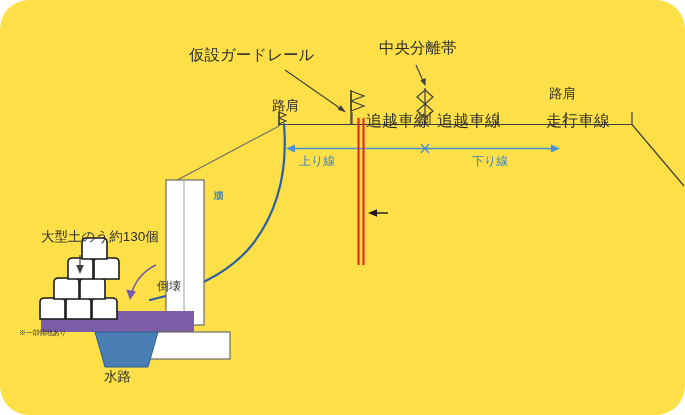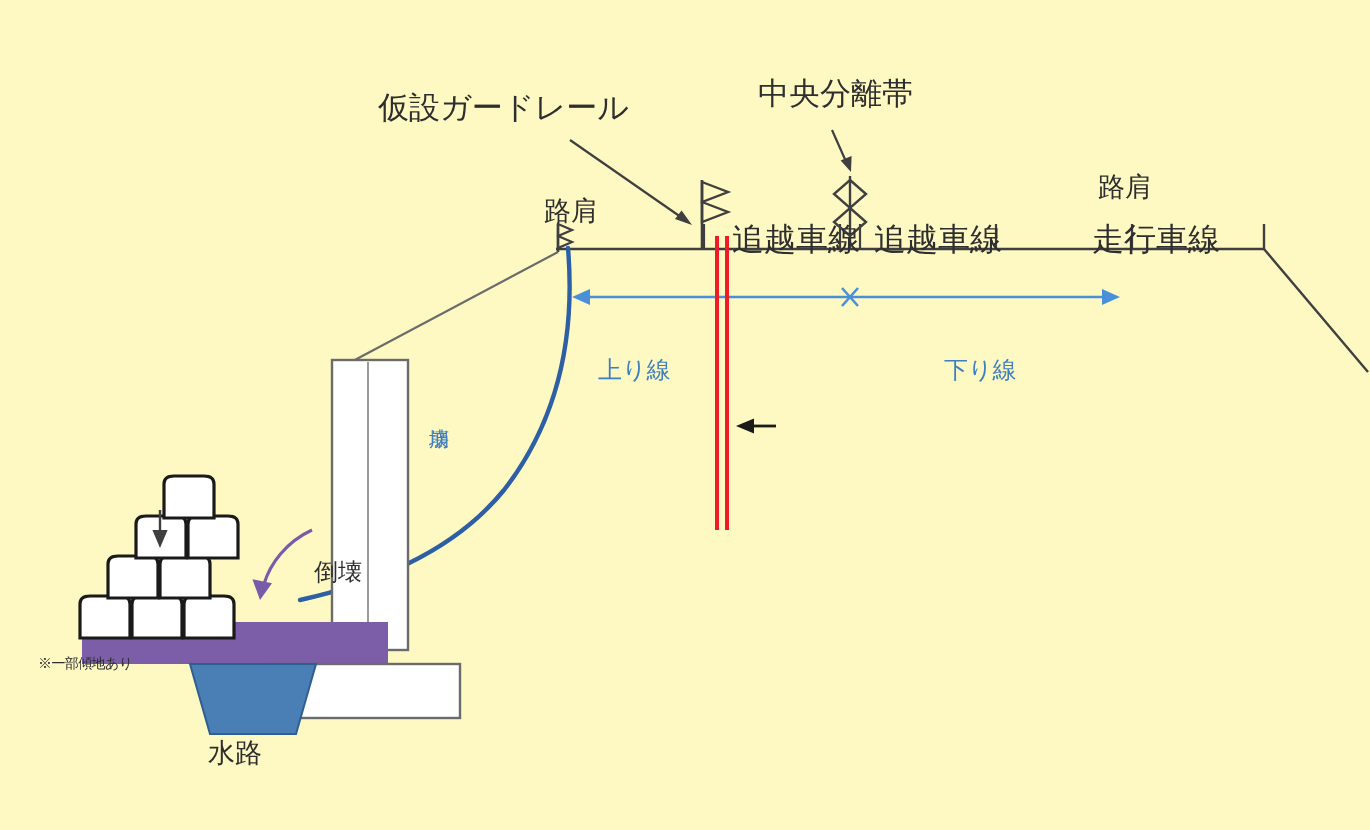--- a/index.html
+++ b/index.html
@@ -7,37 +7,38 @@
     padding: 0;
     background: #ffffff;
   }
   body {
     font-family: "Liberation Sans", sans-serif;
   }
   #stage {
     position: relative;
     width: 685px;
     height: 415px;
-    background: #fef9c3;
+    background: #fde047;
     overflow: hidden;
+    border-radius: 29px;
   }
   #diagram-svg {
     position: absolute;
     left: 0;
     top: 0;
   }
   .lbl {
     position: absolute;
     color: #3b3b3b;
     font-family: "Liberation Sans", sans-serif;
     white-space: pre;
     line-height: 1.35;
   }
   .lbl-dark { color: #2e2e2e; }
-  .lbl-blue { color: #3f7fc1; margin-top: 24px; }
+  .lbl-blue { color: #3f7fc1; }
   .lbl-vert {
     writing-mode: vertical-rl;
     text-orientation: upright;
     line-height: 1.0;
   }
   .t-16 { font-size: 15.5px; }
   .t-14 { font-size: 13.5px; }
   .t-12 { font-size: 12px; }
   .t-11 { font-size: 16px; }
   .t-10 { font-size: 10px; }
@@ -160,20 +161,21 @@
   <div class="lbl t-11 lbl-dark" style="left:437px; top:110px;">追越車線</div>
 
   <div class="lbl t-11 lbl-dark" style="left:509px; top:110px;margin-left:37px;">走行車線</div>
 
   <div class="lbl t-12 lbl-blue" style="left:299px; top:153px;">上り線</div>
 
   <div class="lbl t-12 lbl-blue" style="left:472px; top:153px;">下り線</div>
 
 
 
+  <div class="lbl t-14 lbl-dark" style="left:41px; top:228px;">大型土のう約130個</div>
 
   <div class="lbl t-10 lbl-blue lbl-vert" style="left:213px; top:182px;">崩壊</div>
 
   <div class="lbl t-12 lbl-dark" style="left:157px; top:278px;">倒壊</div>
 
   <div class="lbl t-14 lbl-dark" style="left:104px; top:368px;">水路</div>
 
   <div class="lbl t-7 lbl-dark" style="left:19px; top:328px;">※一部傾地あり</div>
 
 </div>

